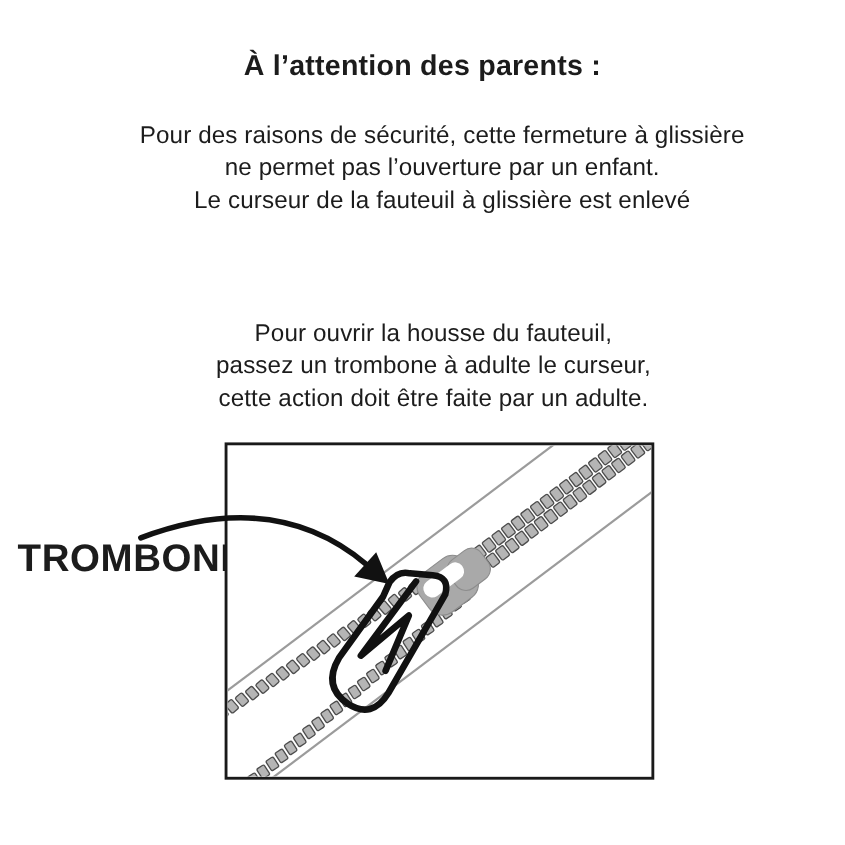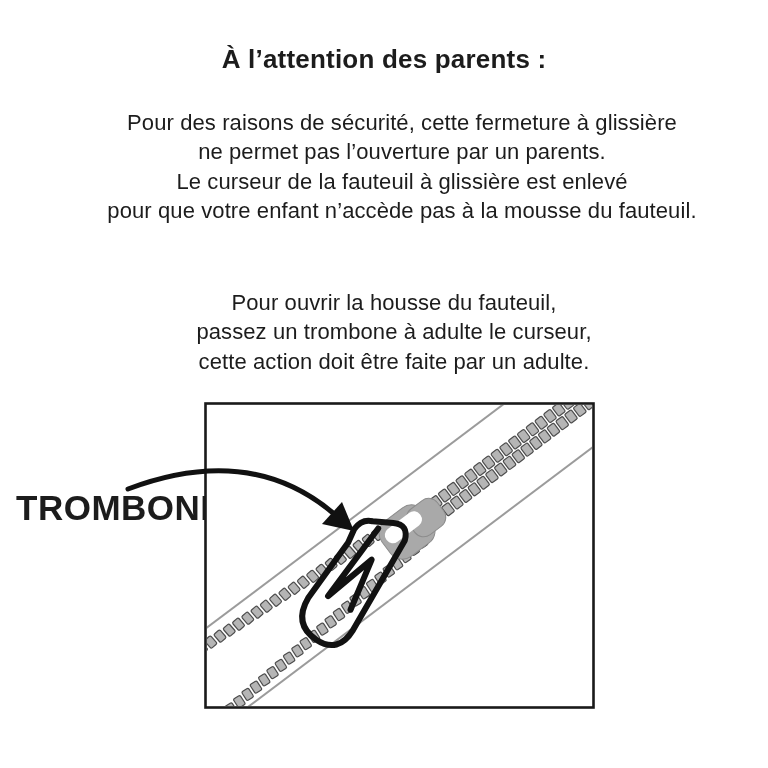--- a/index.html
+++ b/index.html
@@ -44,23 +44,22 @@
 </style>
 </head>
 <body>
 
 <div class="page" style="--text: #1c1c1c; --boxBorder: #1a1a1a; --tape: #9b9b9b; --toothFill: #b5b5b5; --toothStroke: #4d4d4d; --sliderFill: #a9a9a9; --sliderEdge: #8c8c8c; --clipStroke: #111111;">
 
   <div class="title">À l’attention des parents :</div>
 
   <div class="para para1">
     <div>Pour des raisons de sécurité, cette fermeture à glissière</div>
-    <div>ne permet pas l’ouverture par un parents.</div>
+    <div>ne permet pas l’ouverture par un enfant.</div>
     <div>Le curseur de la fauteuil à glissière est enlevé</div>
-    <div>pour que votre enfant n’accède pas à la mousse du fauteuil.</div>
   </div>
 
   <div class="para para2">
     <div>Pour ouvrir la housse du fauteuil,</div>
     <div>passez un trombone à adulte le curseur,</div>
     <div>cette action doit être faite par un adulte.</div>
   </div>
 
   <div class="trombone-label">TROMBONE</div>
 

